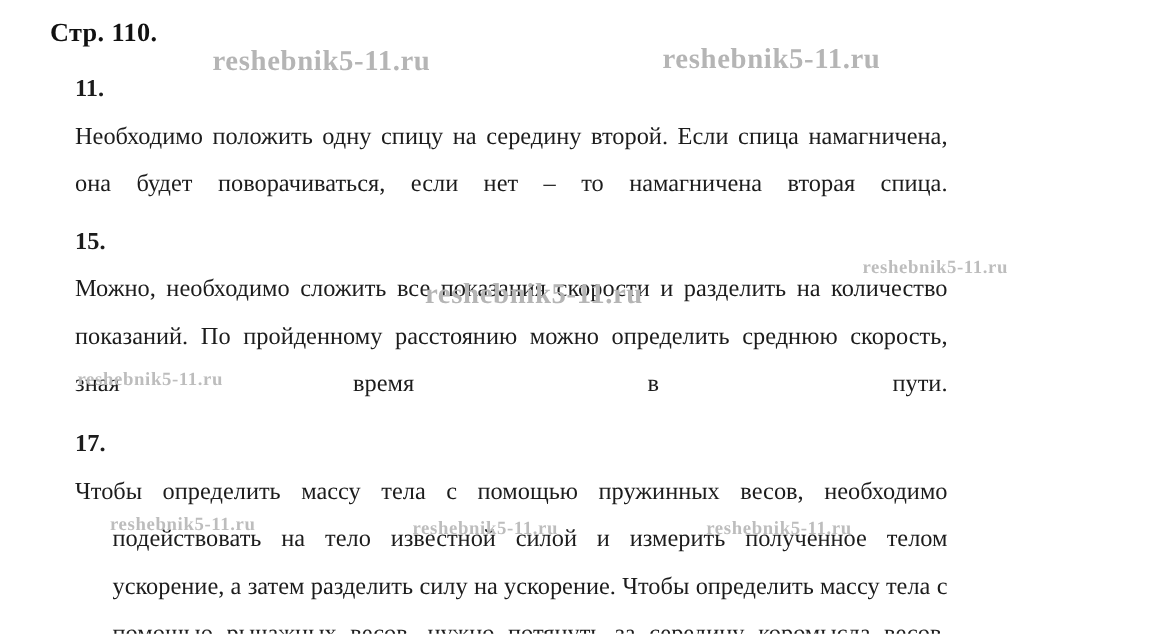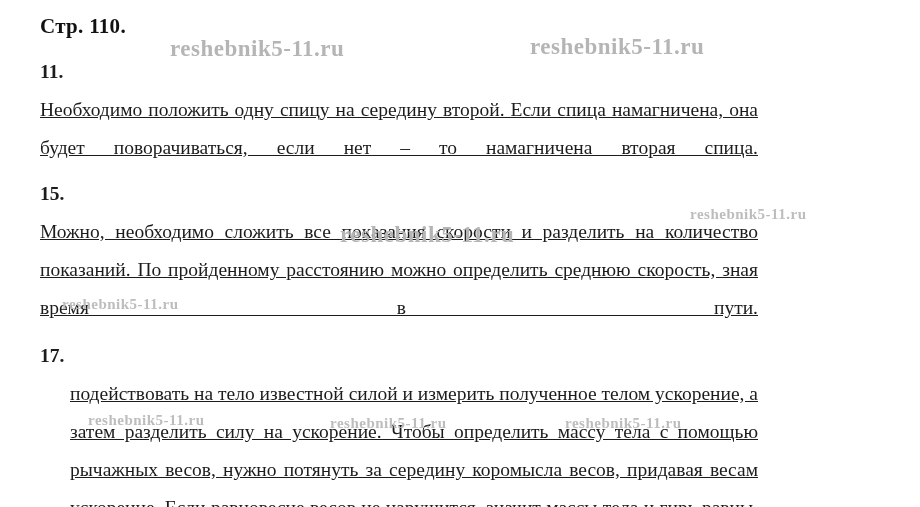--- a/index.html
+++ b/index.html
@@ -26,40 +26,40 @@
     font-size: 21px;
     font-weight: bold;
     letter-spacing: 0.3px;
     margin: 4px 0 14px 0;
     color: #111;
   }
   .item {
     display: block;
     position: relative;
     margin-bottom: 4px;
+    margin-left: 20px;
   }
   .item-body {
     font-size: 19.5px;
     line-height: 38px;
     text-align: justify;
     color: #1c1c1c;
   }
   .num {
     font-weight: bold;
     margin-right: 4px;
   }
   .para {
     display: block;
     text-align: justify;
     text-align-last: left;
   }
   .para.stretch {
     text-align: justify;
     text-align-last: justify;
-    text-decoration: underline;
   }
   .q11 { margin-top: 2px; }
   .q11 .para { padding-left: 0; }
   .q12 { margin-top: 8px; }
   .q13 { margin-top: 10px; }
   .indent-block {
     padding-left: 30px;
   }
 
   
@@ -102,20 +102,21 @@
   <div class="item q12">
     <div class="item-body">
       <span class="num">15.</span>
       <span class="para stretch">Можно, необходимо сложить все показания скорости и разделить на количество показаний. По пройденному расстоянию можно определить среднюю скорость, зная время в пути.</span>
     </div>
   </div>
 
   <div class="item q13">
     <div class="item-body">
       <span class="num">17.</span>
+      <span class="para stretch">Чтобы определить массу тела с помощью пружинных весов, необходимо</span>
     </div>
     <div class="item-body indent-block">
       <span class="para stretch">подействовать на тело известной силой и измерить полученное телом ускорение, а затем разделить силу на ускорение. Чтобы определить массу тела с помощью рычажных весов, нужно потянуть за середину коромысла весов, придавая весам ускорение. Если равновесие весов не нарушится, значит массы тела и гирь равны.</span>
     </div>
   </div>
 
   <div class="wm wm-lg wm1">reshebnik5-11.ru</div>
   <div class="wm wm-lg wm2">reshebnik5-11.ru</div>
   <div class="wm wm-lg wm3">reshebnik5-11.ru</div>
   <div class="wm wm-sm wm4">reshebnik5-11.ru</div>

